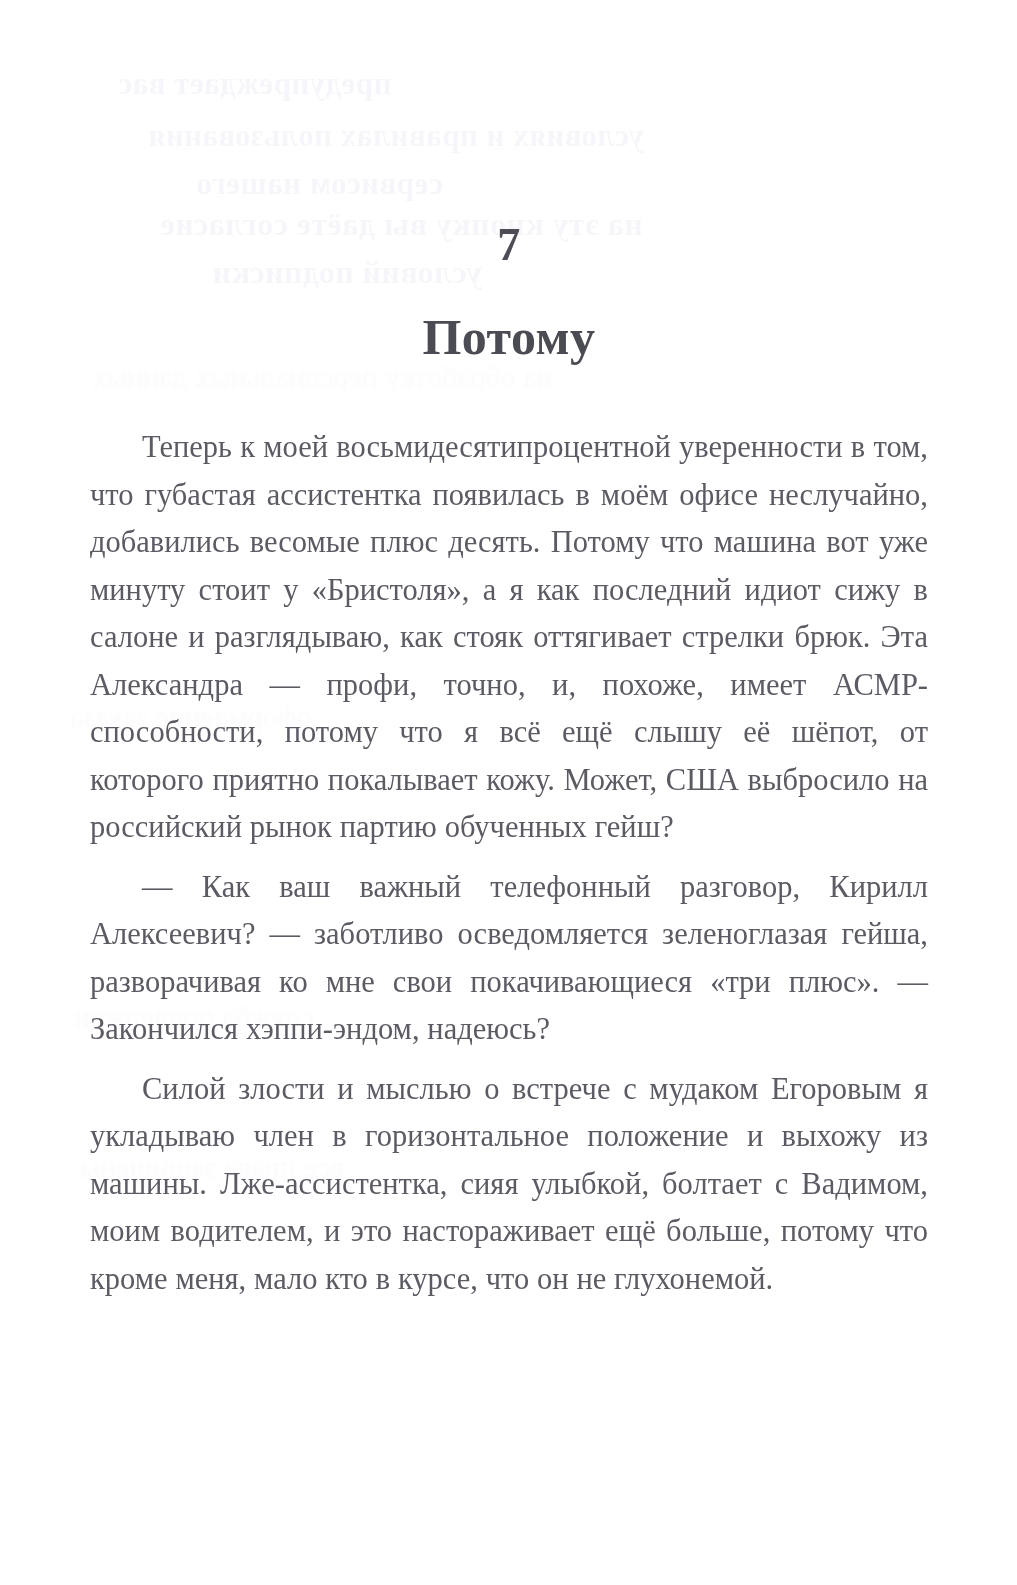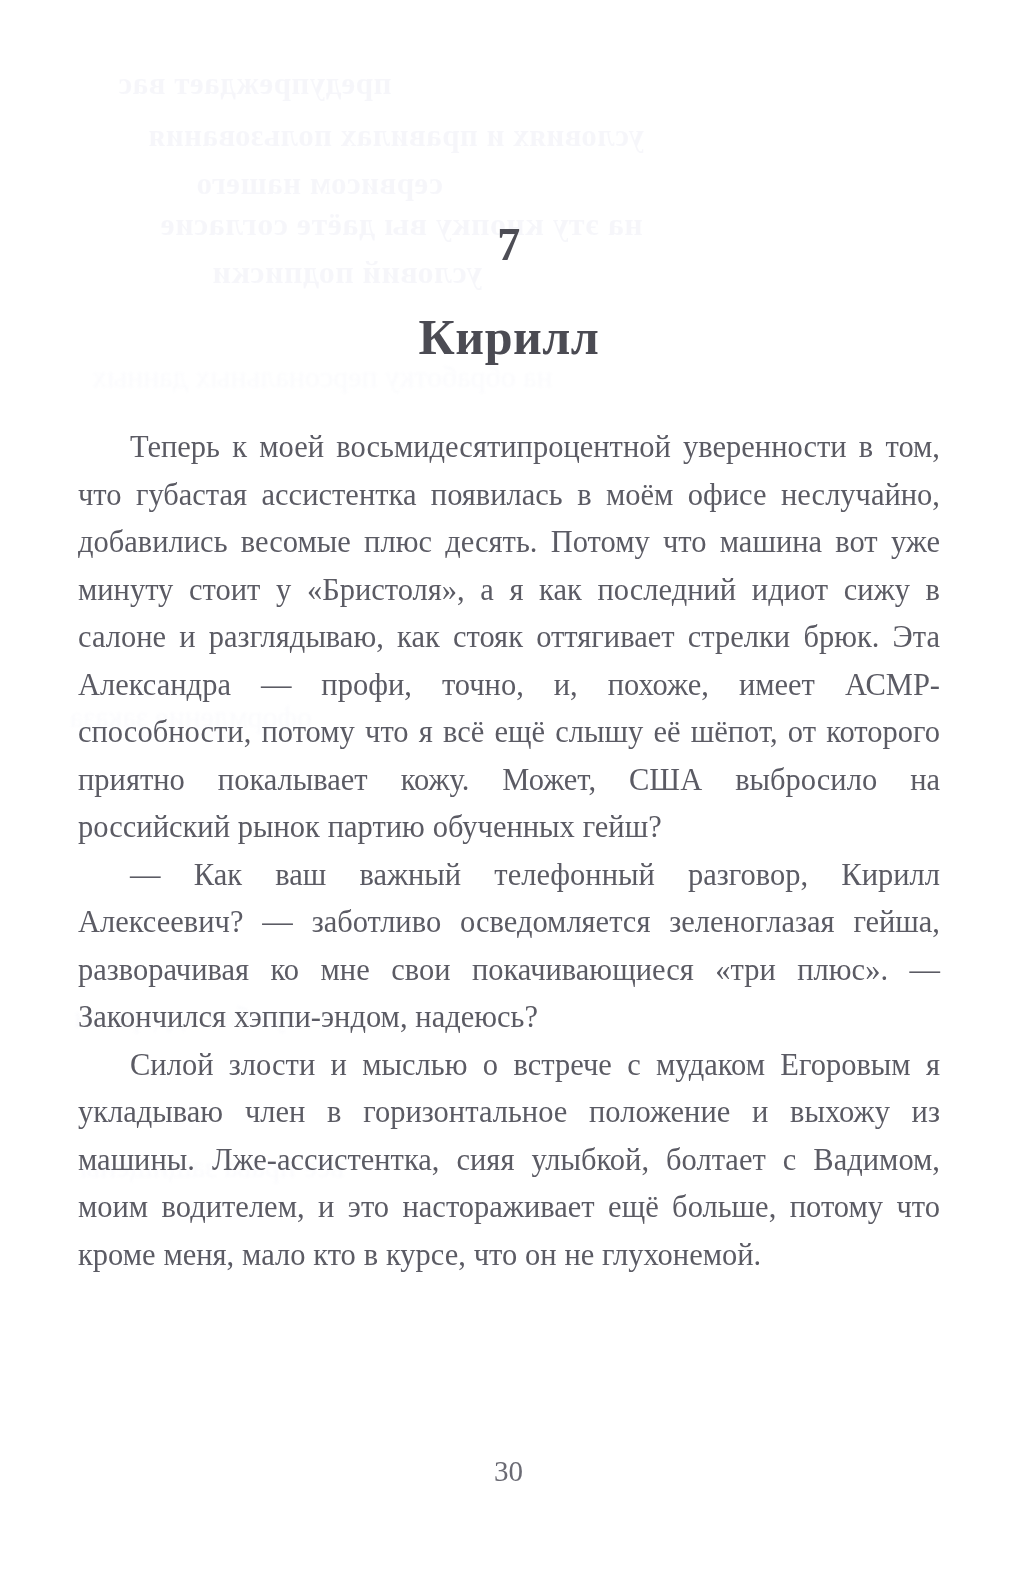--- a/index.html
+++ b/index.html
@@ -91,21 +91,21 @@
     margin-top: 44px;
     color: #4b4b53;
     letter-spacing: 0.5px;
   }
 
   .body-text {
     margin-top: 62px;
   }
 
   .body-text p {
-    margin: 0;
+    margin: 12px;
     font-size: 30.5px;
     line-height: 47.5px;
     text-align: justify;
     text-indent: 52px;
     color: #5b5b64;
     hyphens: manual;
     word-spacing: 0.2px;
   }
 
   .page-number {
@@ -134,25 +134,24 @@
   </div>
   <div class="bleed-faint bleed-f1">на обработку персональных данных</div>
   <div class="bleed-faint bleed-f2">оформление заказа</div>
   <div class="bleed-faint bleed-f3">служба поддержки</div>
   <div class="bleed-faint bleed-f4">все права защищены</div>
 
   <div class="content">
 
     <div class="chapter-number">7</div>
 
-    <h1 class="chapter-title">Кирилл</h1>
+    <h1 class="chapter-title">Потому</h1>
 
     <div class="body-text">
       <p>Теперь к моей восьмидесятипроцентной уверенности в том, что губастая ассистентка появилась в моём офисе неслучайно, добавились весомые плюс десять. Потому что машина вот уже минуту стоит у «Бристоля», а я как последний идиот сижу в салоне и разглядываю, как стояк оттягивает стрелки брюк. Эта Александра — профи, точно, и, похоже, имеет АСМР-способности, потому что я всё ещё слышу её шёпот, от которого приятно покалывает кожу. Может, США выбросило на российский рынок партию обученных гейш?</p>
       <p>— Как ваш важный телефонный разговор, Кирилл Алексеевич? — заботливо осведомляется зеленоглазая гейша, разворачивая ко мне свои покачивающиеся «три плюс». — Закончился хэппи-эндом, надеюсь?</p>
       <p>Силой злости и мыслью о встрече с мудаком Егоровым я укладываю член в горизонтальное положение и выхожу из машины. Лже-ассистентка, сияя улыбкой, болтает с Вадимом, моим водителем, и это настораживает ещё больше, потому что кроме меня, мало кто в курсе, что он не глухонемой.</p>
     </div>
 
   </div>
 
-  <div class="page-number">30</div>
 
 </div>
 
 </body></html>

